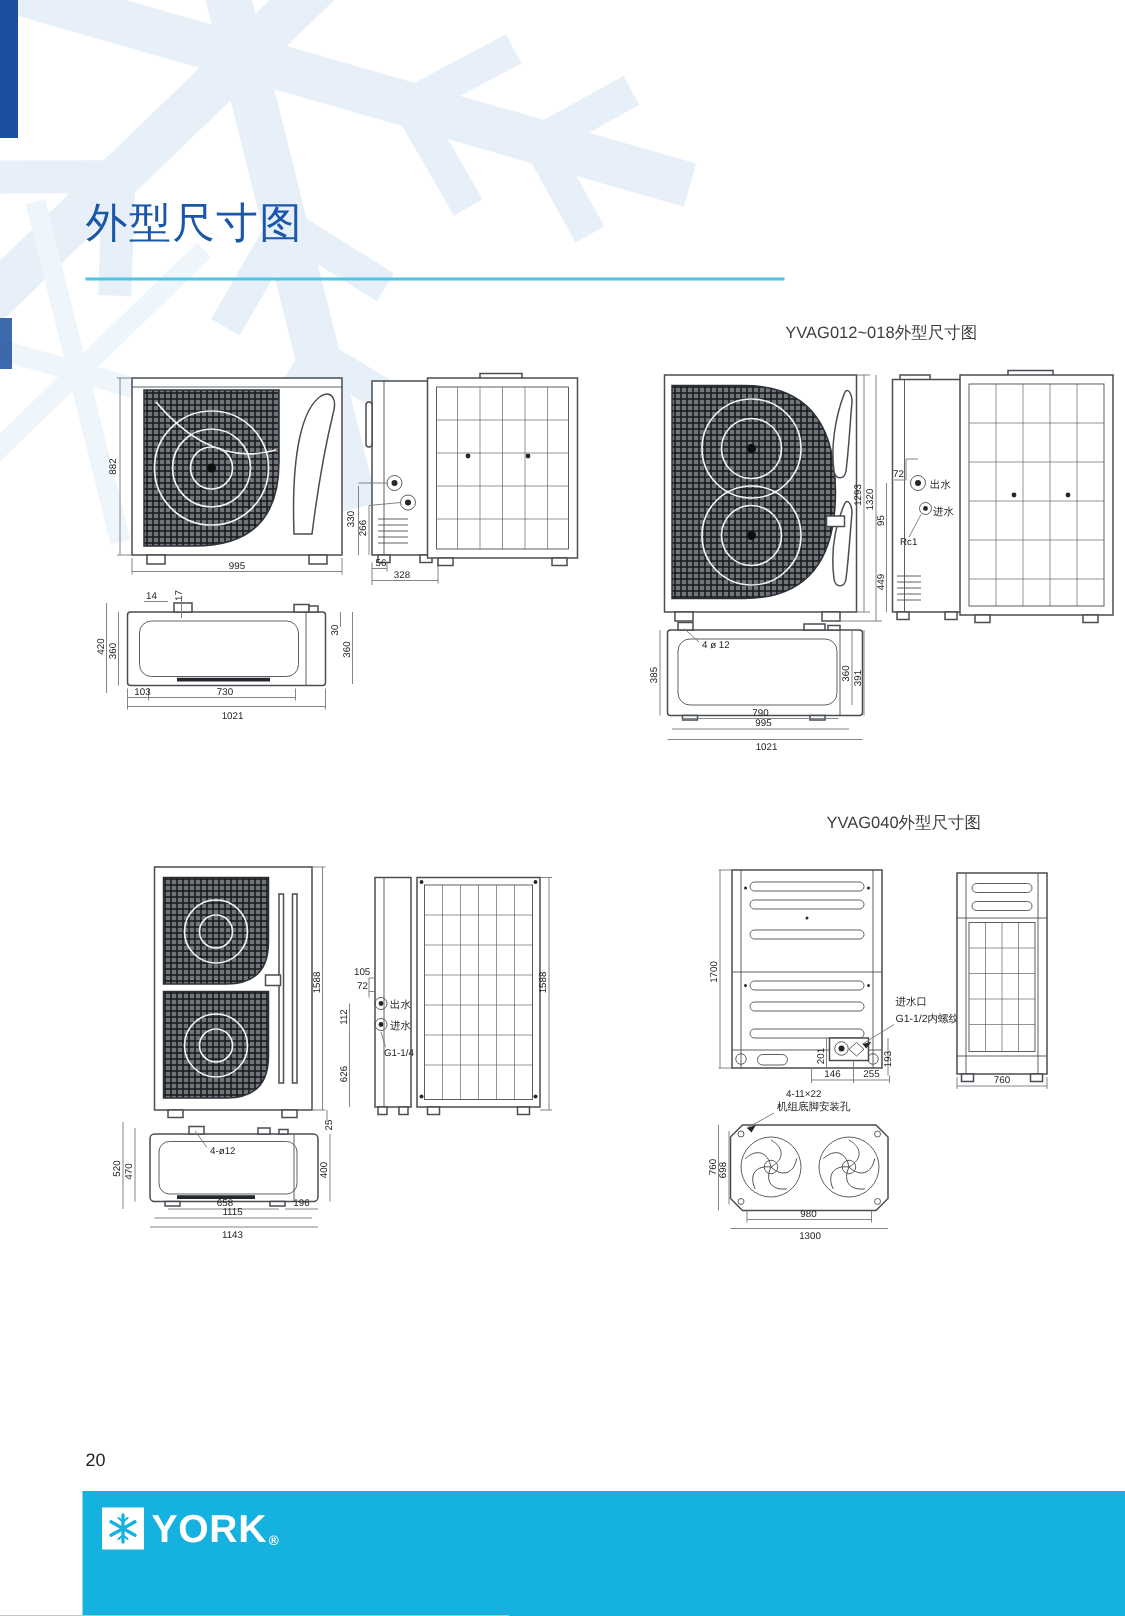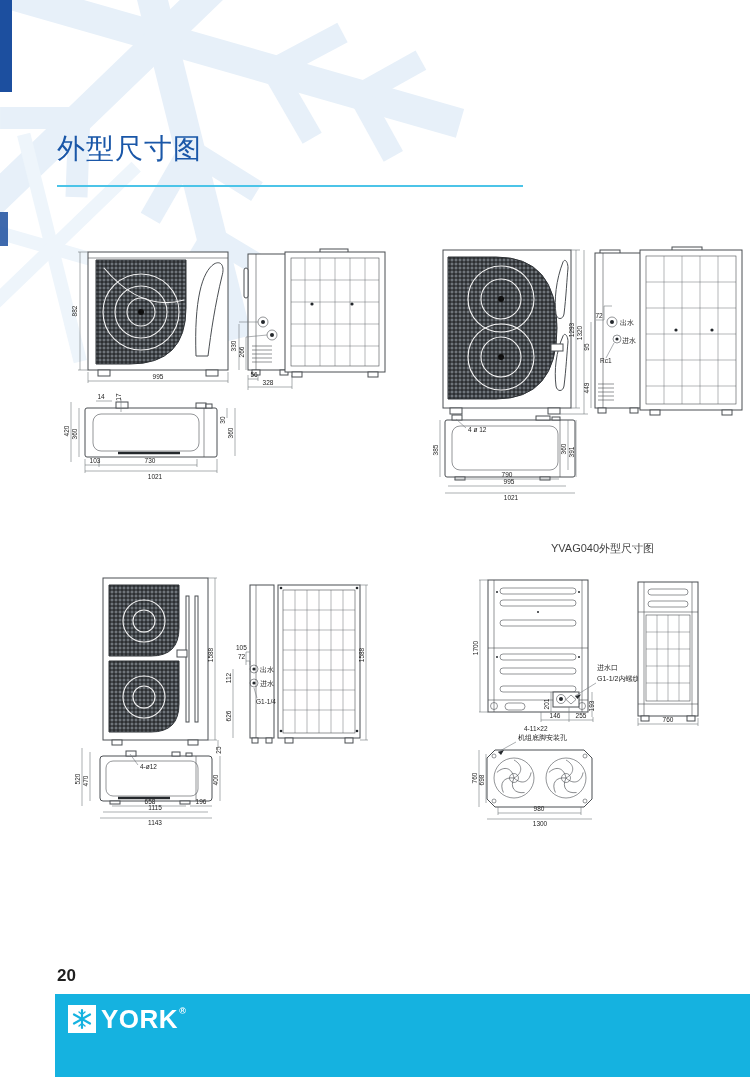--- a/index.html
+++ b/index.html
@@ -2,23 +2,23 @@
 <html><head>
 <meta charset="utf-8">
 <style>
   html,body{margin:0;padding:0;background:#9a9a9a;}
   .page{position:relative;width:750px;height:1077px;background:#ffffff;overflow:hidden;
         font-family:"Liberation Sans","DejaVu Sans",sans-serif;}
   .abs{position:absolute;}
   .title{position:absolute;left:57px;top:130px;font-size:28px;font-weight:500;color:#1a57a8;letter-spacing:1px;text-align:right;}
   .rule{position:absolute;left:57px;top:185px;width:466px;height:2px;background:#4cc4e8;}
   .caption{position:absolute;font-size:11px;color:#3f3f3f;text-align:center;}
-  .pagenum{position:absolute;left:57px;top:966px;font-size:17px;font-weight:bold;color:#1f1f1f;}
+  .pagenum{position:absolute;left:57px;top:966px;font-size:12px;font-weight:normal;color:#1f1f1f;}
   .footerbar{position:absolute;left:55px;top:994px;width:695px;height:83px;background:#15b2e0;}
-  .logo{position:absolute;left:13px;top:11px;display:flex;align-items:flex-start;}
+  .logo{position:absolute;left:13px;top:11px;display:flex;align-items:flex-end;}
   .logomark{width:28px;height:28px;background:#ffffff;display:flex;align-items:center;justify-content:center;}
   .logotext{font-size:26px;line-height:28px;font-weight:800;color:#ffffff;margin-left:5px;letter-spacing:.5px;}
   .logoreg{font-size:9px;color:#ffffff;font-weight:bold;margin-left:1px;line-height:12px;}
   svg{position:absolute;overflow:visible;}
   svg text{font-family:"Liberation Sans","DejaVu Sans",sans-serif;}
   .dim{font-size:6.5px;fill:#1c1c1c;}
   .cjk{font-size:7px;fill:#1c1c1c;}
   .o{fill:#ffffff;stroke:#4a4e52;stroke-width:1;}
   .t{stroke:#4a4e52;stroke-width:.6;fill:none;}
   .d{stroke:#73787d;stroke-width:.6;fill:none;}
@@ -60,20 +60,21 @@
       <line x1="-260" y1="0" x2="260" y2="0" transform="rotate(60)"></line>
       <line x1="-260" y1="0" x2="260" y2="0" transform="rotate(120)"></line>
     </g>
     <rect x="0" y="0" width="12" height="92" fill="#1c4f9f"></rect>
     <rect x="0" y="212" width="8" height="34" fill="#1c4f9f" opacity=".85"></rect>
   </svg>
 
   <div class="title">外型尺寸图</div>
   <div class="rule"></div>
 
+  <div class="caption" style="left:425px;top:214px;width:325px;">YVAG012~018外型尺寸图</div>
   <div class="caption" style="left:455px;top:541px;width:295px;">YVAG040外型尺寸图</div>
 
   <svg style="left:50px;top:238px;" width="350" height="262" viewBox="50 238 350 262">
     <defs>
       <pattern id="g1" width="4" height="4" patternUnits="userSpaceOnUse">
         <rect width="4" height="4" fill="#6f757b"></rect>
         <path d="M0 2 H4 M2 0 V4" stroke="#16181a" stroke-width="1"></path>
       </pattern>
     </defs>
     <g>

